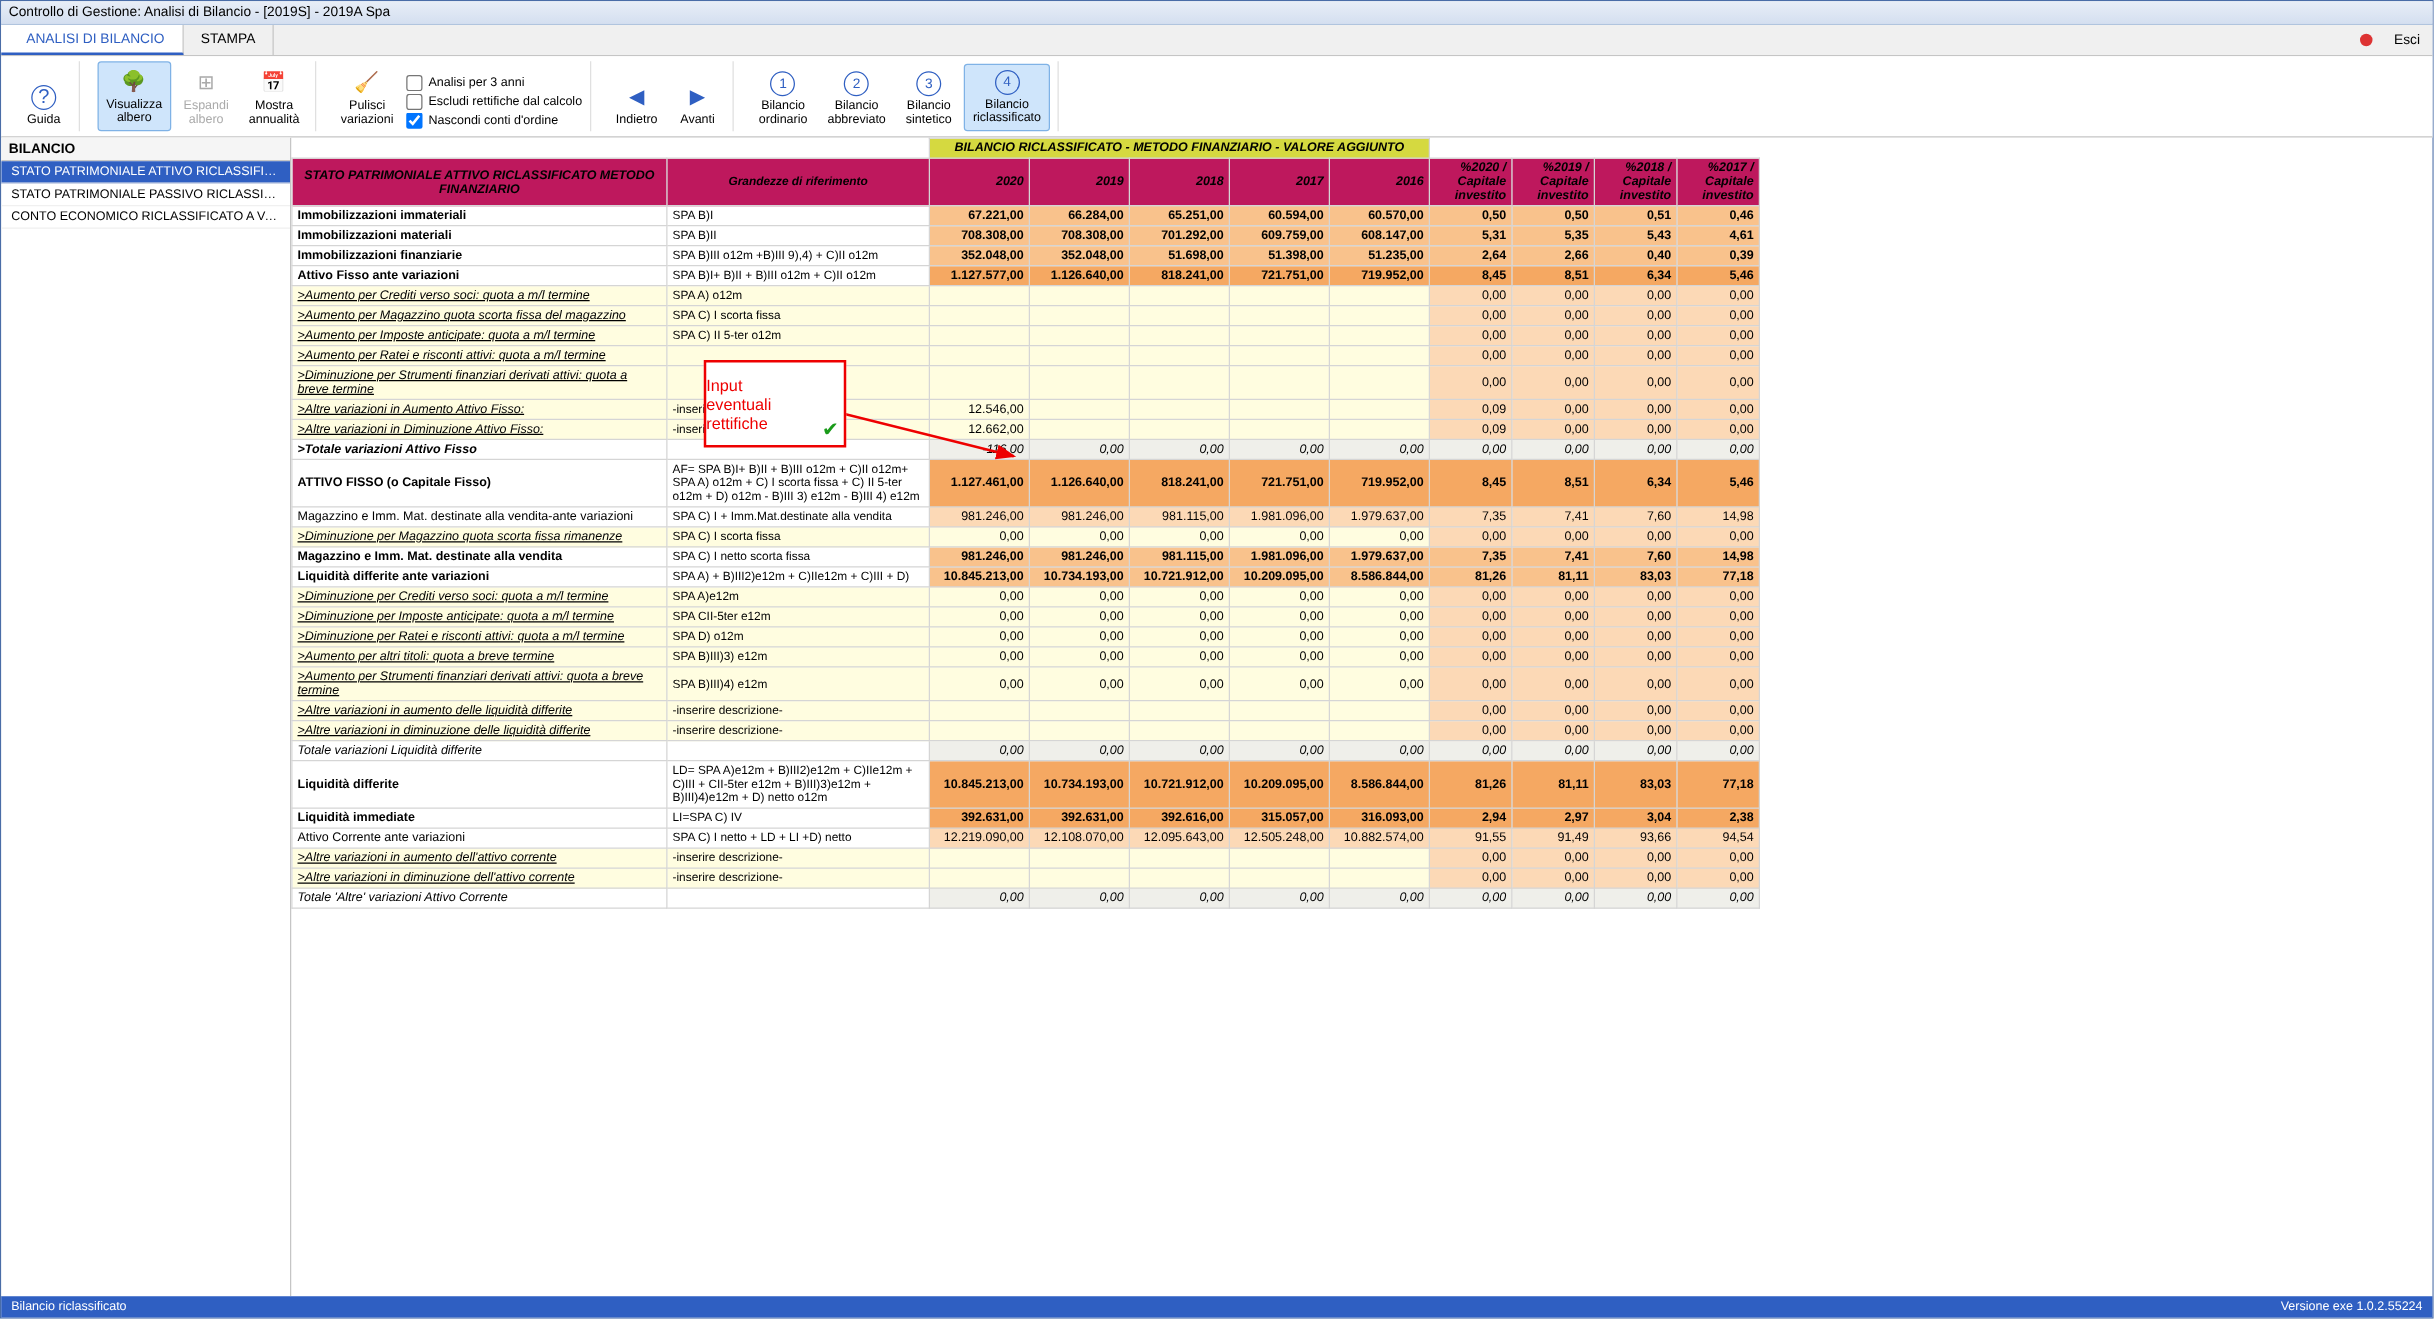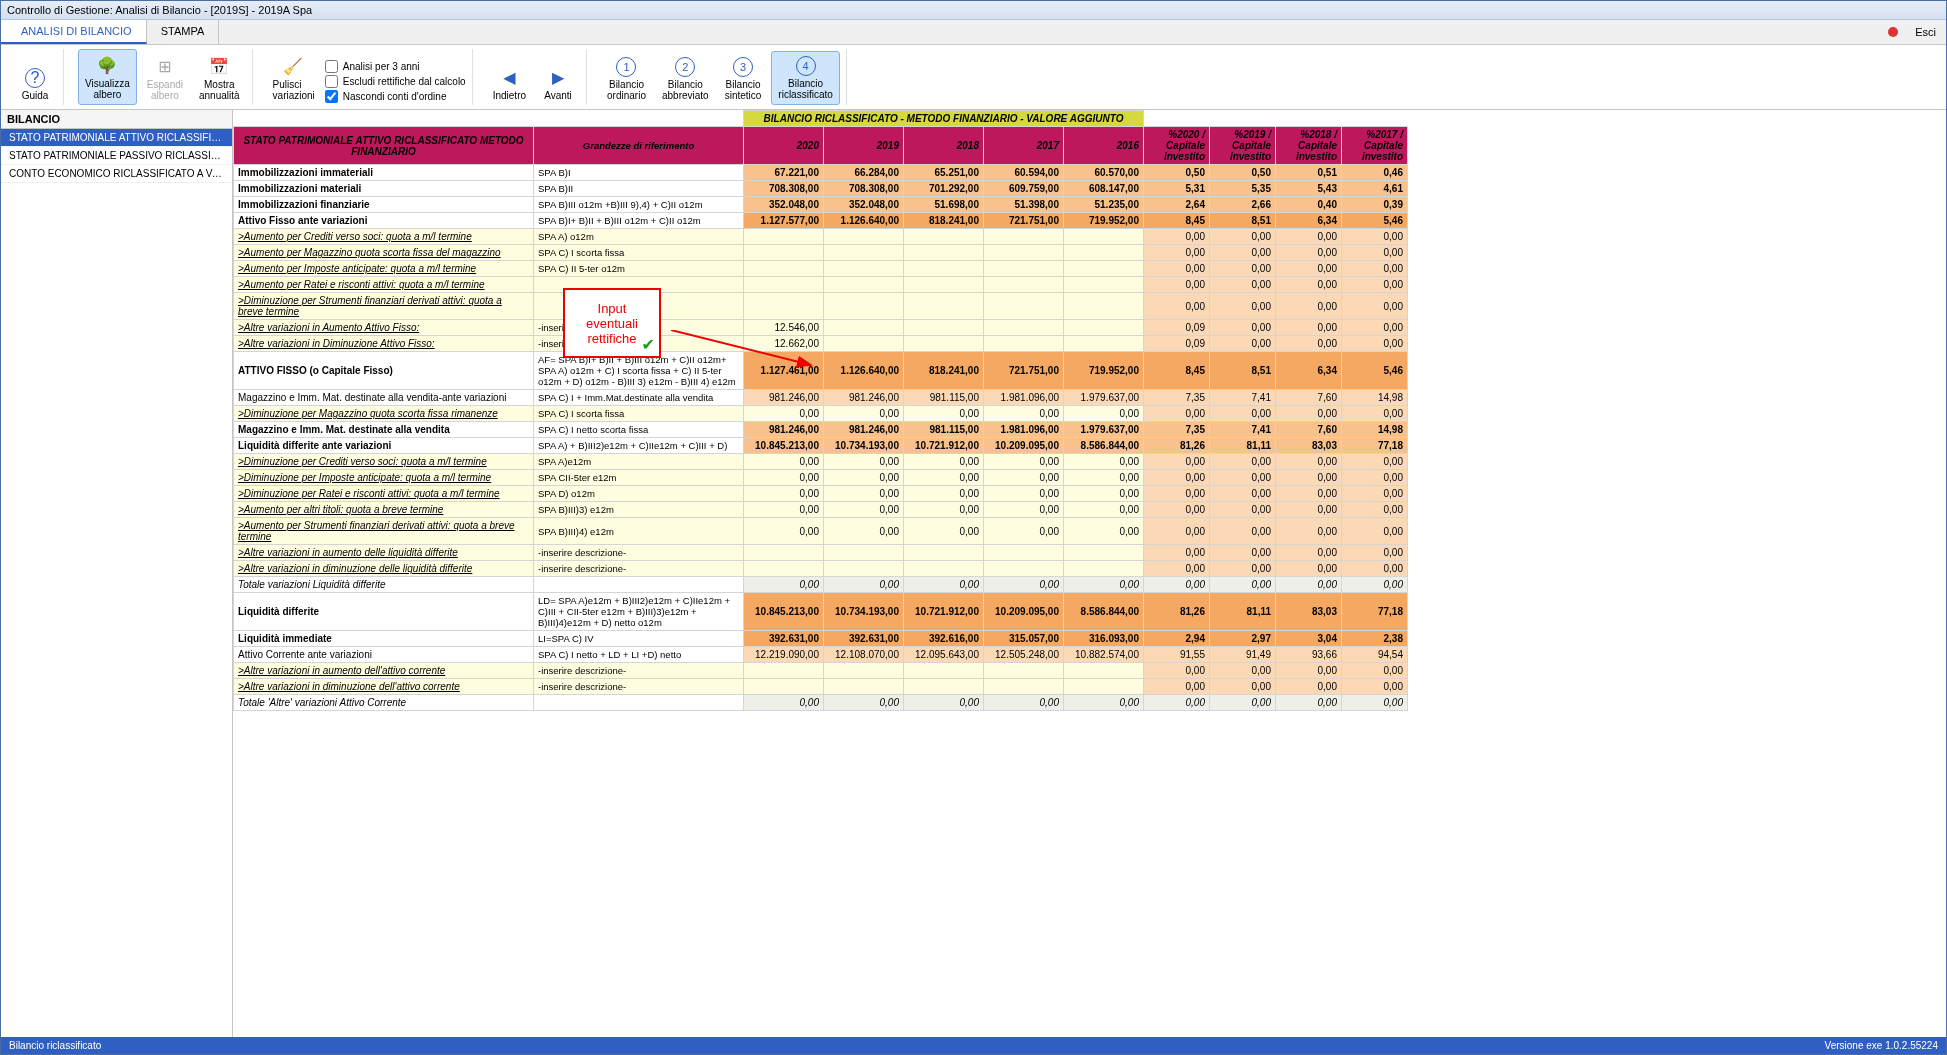--- a/index.html
+++ b/index.html
@@ -35,21 +35,21 @@
 .grid .num { text-align:right; width:80px; }
 .grid .pct { text-align:right; width:66px; }
 .c-orange { background:#fcd9b6; }
 .c-orange-b { background:#f9c28c; font-weight:bold; }
 .c-orange-d { background:#f5a862; font-weight:bold; }
 .c-yellow { background:#fffde0; }
 .c-ylabel { background:#fffde0; font-style:italic; text-decoration:underline; }
 .c-italic { font-style:italic; }
 .c-bold { font-weight:bold; }
 .c-gray { background:#efefea; font-style:italic; }
-.callout { position:absolute; left:330px; top:178px; width:98px; height:70px; border:2px solid #e00; background:#fff; display:flex; flex-direction:column; align-items:center; justify-content:center; color:#e00; font-size:13px; z-index:5; }
+.callout { position:absolute; left:330px; top:178px; width:114px; height:70px; border:2px solid #e00; background:#fff; display:flex; flex-direction:column; justify-content:center; color:#e00; font-size:13px; z-index:5; }
 .check { color:#1a9b1a; font-size:16px; position:absolute; right:4px; bottom:2px; }
 .arrow { position:absolute; left:438px; top:220px; z-index:4; }
 .statusbar { background:#2f5fc2; color:#fff; display:flex; padding:3px 8px; font-size:10px; }
 .statusbar .right { margin-left:auto; }
 </style>
 </head>
 <body>
 
 <div class="app">
   <div class="titlebar">Controllo di Gestione: Analisi di Bilancio - [2019S] - 2019A Spa</div>
@@ -83,21 +83,21 @@
         </div>
       <div class="rbtn">
           <div class="ricon">📅</div>
           <span style="white-space:pre-line;text-align:center;">Mostra
 annualità</span>
         </div>
     </div>
     <div class="rgrp">
       <div class="rbtn">
           <div class="ricon">🧹</div>
-          <span style="white-space:pre-line;">Pulisci
+          <span style="white-space:pre-line;text-align:center;">Pulisci
 variazioni</span>
         </div>
       <div class="rchecks">
         <label>
             <input type="checkbox" style="">
             <span>Analisi per 3 anni</span>
           </label>
         <label>
             <input type="checkbox" style="">
             <span>Escludi rettifiche dal calcolo</span>
@@ -333,20 +333,33 @@
               <td class="num c-yellow"></td>
               <td class="num c-yellow"></td>
               <td class="num c-yellow"></td>
               <td class="num c-yellow"></td>
               <td class="pct c-orange">0,09</td>
               <td class="pct c-orange">0,00</td>
               <td class="pct c-orange">0,00</td>
               <td class="pct c-orange">0,00</td>
             </tr>
             <tr>
+              <td class="desc c-bold c-italic">&gt;Totale variazioni Attivo Fisso</td>
+              <td class="ref "></td>
+              <td class="num c-gray">-116,00</td>
+              <td class="num c-gray">0,00</td>
+              <td class="num c-gray">0,00</td>
+              <td class="num c-gray">0,00</td>
+              <td class="num c-gray">0,00</td>
+              <td class="pct c-gray">0,00</td>
+              <td class="pct c-gray">0,00</td>
+              <td class="pct c-gray">0,00</td>
+              <td class="pct c-gray">0,00</td>
+            </tr>
+            <tr>
               <td class="desc c-bold">ATTIVO FISSO (o Capitale Fisso)</td>
               <td class="ref ">AF= SPA B)I+ B)II + B)III o12m + C)II o12m+ SPA A) o12m + C) I scorta fissa + C) II 5-ter o12m + D) o12m - B)III 3) e12m - B)III 4) e12m</td>
               <td class="num c-orange-d">1.127.461,00</td>
               <td class="num c-orange-d">1.126.640,00</td>
               <td class="num c-orange-d">818.241,00</td>
               <td class="num c-orange-d">721.751,00</td>
               <td class="num c-orange-d">719.952,00</td>
               <td class="pct c-orange-d">8,45</td>
               <td class="pct c-orange-d">8,51</td>
               <td class="pct c-orange-d">6,34</td>

